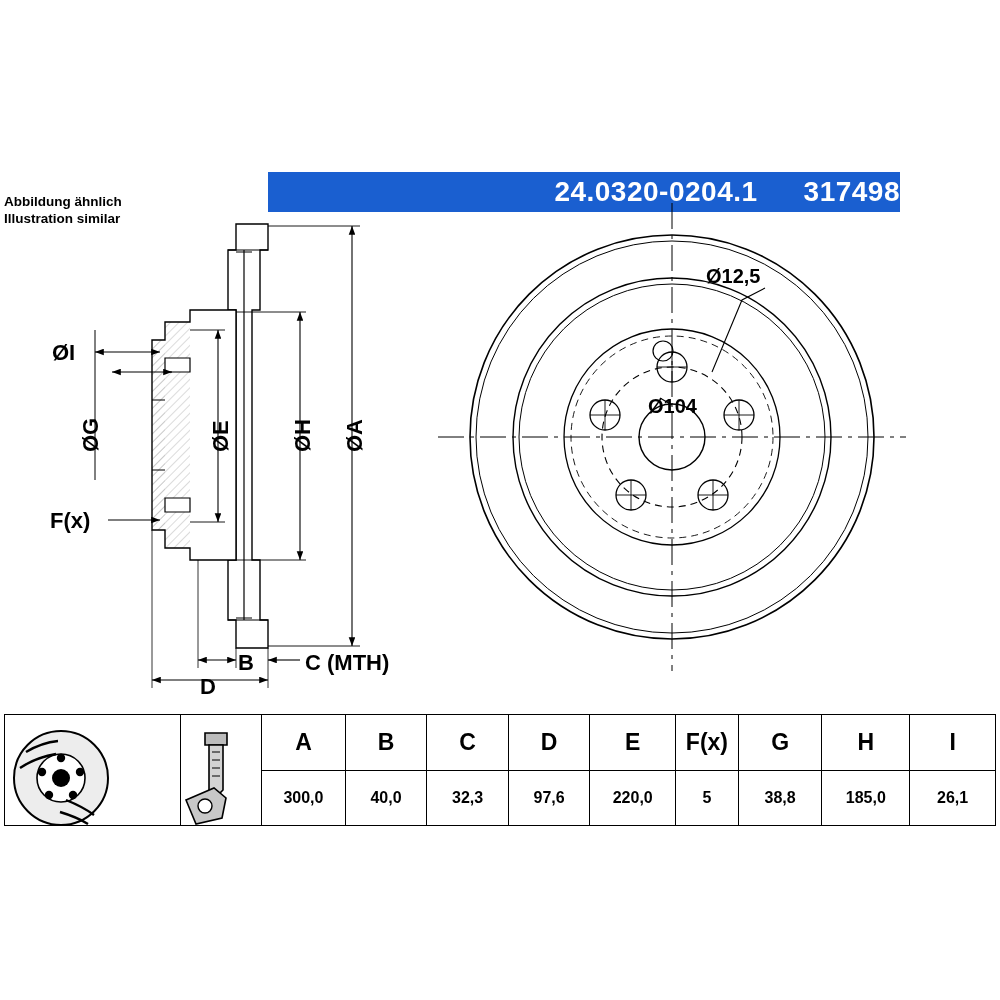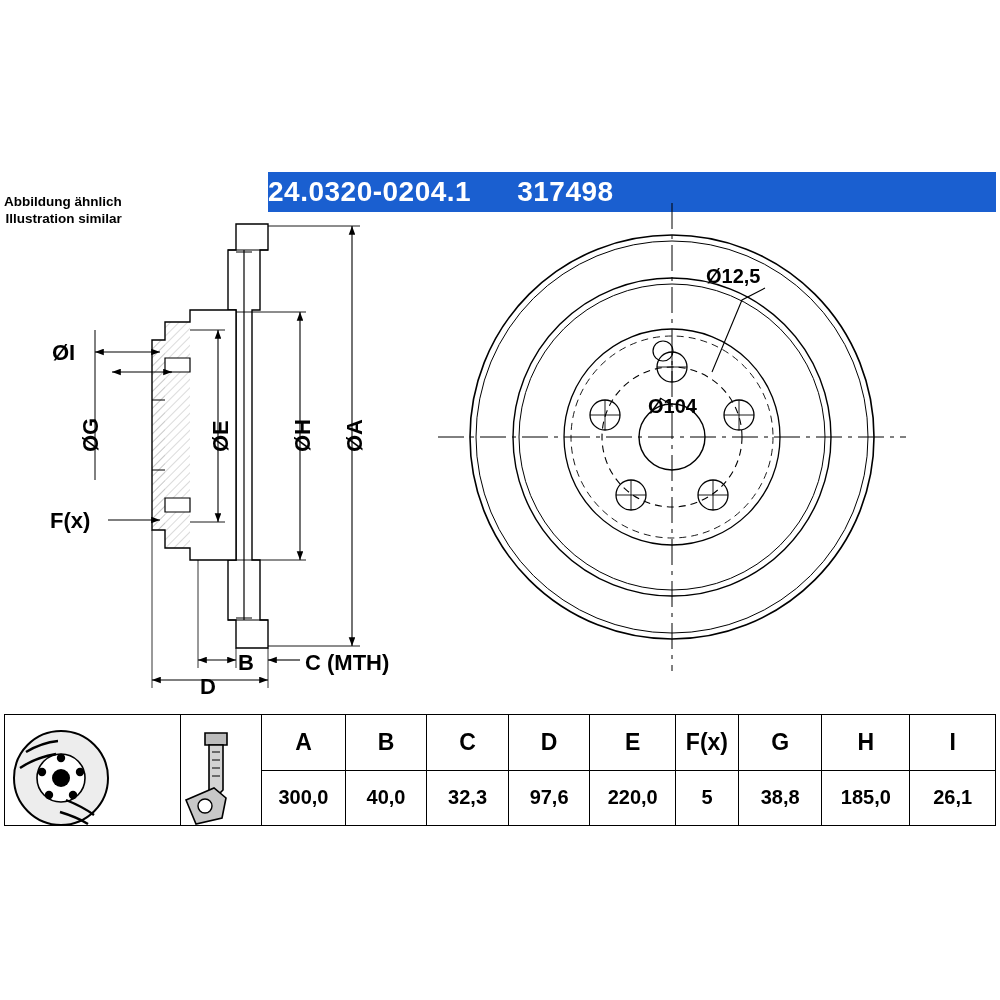--- a/index.html
+++ b/index.html
@@ -20,46 +20,45 @@
     left: 0; top: 0;
     width: 1000px;
     height: 1000px;
   }
 
   
   .title-bar {
     position: absolute;
     left: 268px;
     top: 172px;
-    width: 728px;
+    width: 632px;
     height: 40px;
     background: #1a5fd0;
     display: flex;
     align-items: center;
-    justify-content: flex-start;
+    justify-content: flex-end;
     gap: 46px;
   }
   .title-bar .part-no,
   .title-bar .ref-no {
     color: #ffffff;
     font-size: 28px;
     font-weight: bold;
     letter-spacing: 0.5px;
     white-space: nowrap;
   }
 
   
   .note {
     position: absolute;
     left: 4px;
     top: 193px;
     font-size: 13.5px;
     font-weight: bold;
     line-height: 17px;
-    text-align: right;
   }
 
   
   #drawing {
     position: absolute;
     left: 0;
     top: 0;
   }
 
   
@@ -82,21 +81,21 @@
   }
   .spec-table td.icon-cell {
     height: 110px;
     border-bottom: 1px solid #000000;
     padding: 0;
   }
   .spec-table .hdr {
     font-size: 23px;
   }
   .spec-table .val {
-    font-size: 20px;
+    font-size: 16px;
   }
 </style>
 </head>
 <body>
 
 <div id="page">
 
   <div class="title-bar" style="background: rgb(26, 95, 208);">
     <span class="part-no">24.0320-0204.1</span>
     <span class="ref-no">317498</span>

